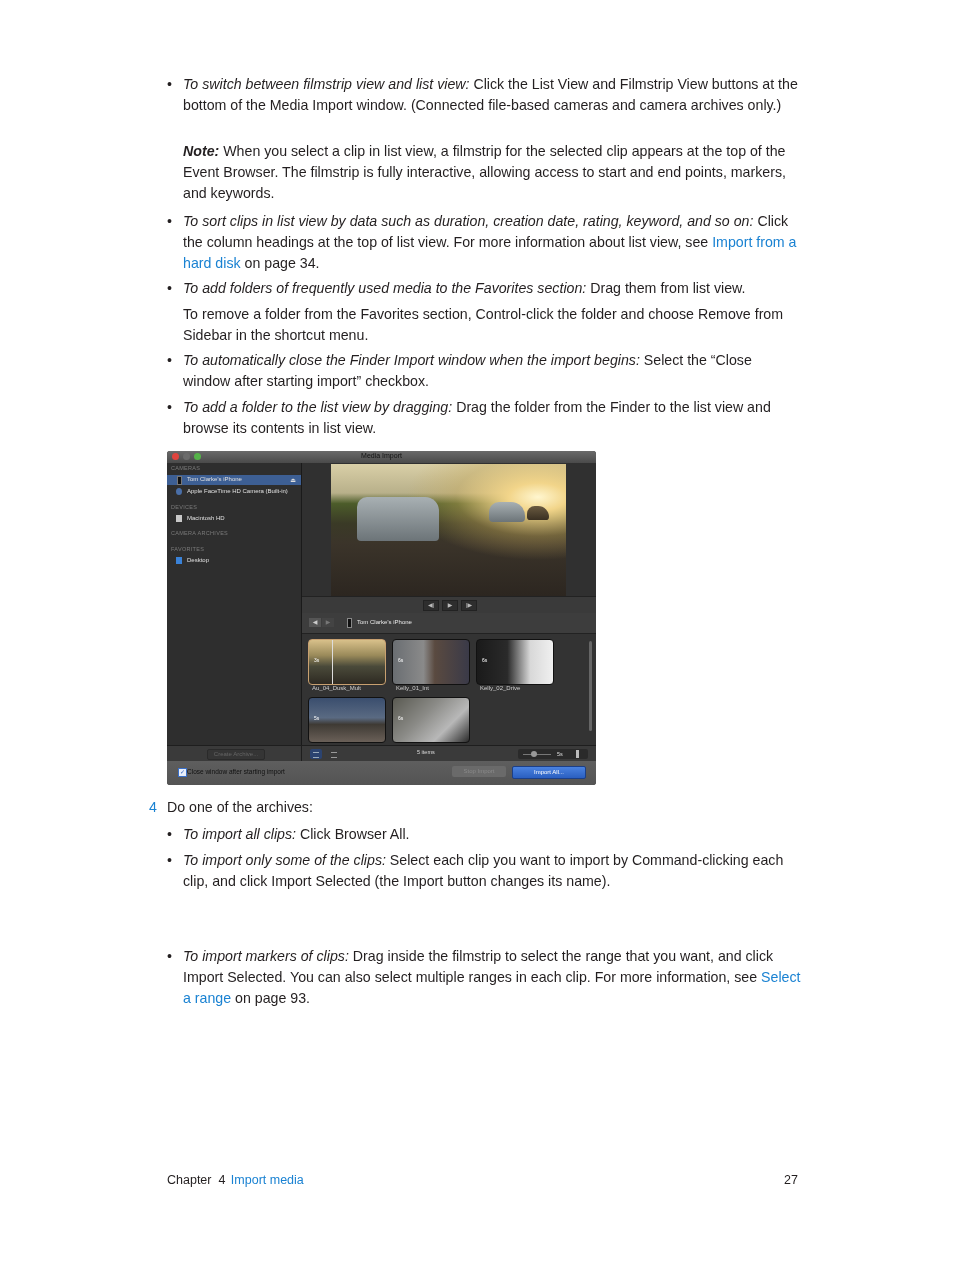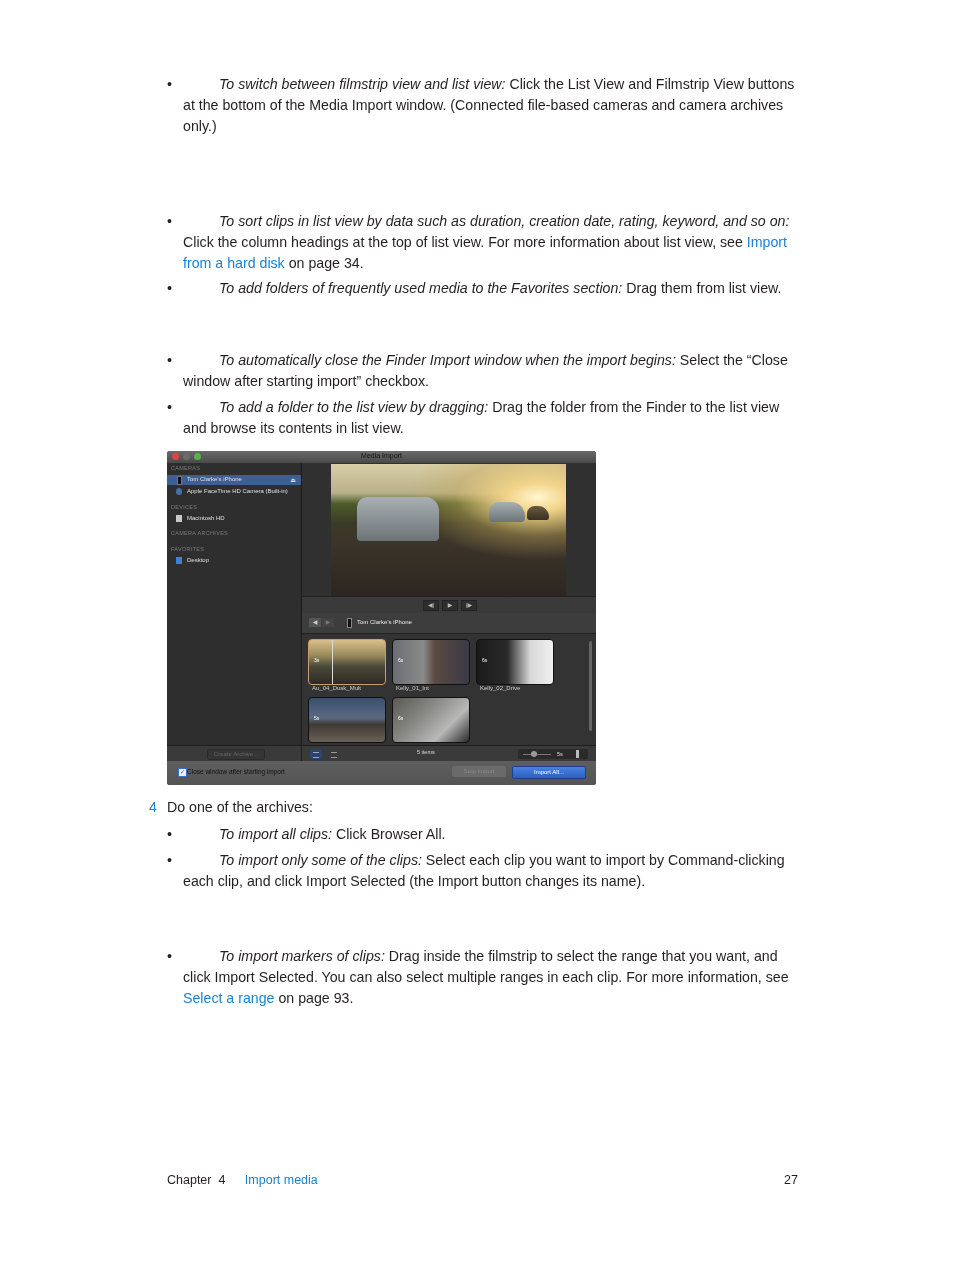--- a/index.html
+++ b/index.html
@@ -2,21 +2,21 @@
 <html><head>
 <meta charset="utf-8">
 <style>
   html, body { margin:0; padding:0; background:#ffffff; }
   body { width:954px; height:1265px; position:relative; font-family:"Liberation Sans", sans-serif; color:#231f20; }
   .page { position:absolute; left:0; top:0; width:954px; height:1265px; }
   .txt { font-family:"Liberation Sans", sans-serif; font-size:14.2px; line-height:21px; color:#231f20; }
   .bullet { position:absolute; left:183px; width:620px; }
   .bullet .dot { position:absolute; left:-16px; top:0; }
   .para { position:absolute; left:183px; width:620px; }
-  i, .it { font-style:italic;margin-left:36px; }
+  i, .it { font-style:italic; }
   .bi { font-style:italic; font-weight:bold; }
   .link { color:#1a82d2; }
   .step-num { position:absolute; left:149px; color:#1a82d2; }
 
   
   .win { position:absolute; left:167px; top:451px; width:429px; height:334px; background:#2b2b2b; overflow:hidden; border-radius:3px; font-family:"Liberation Sans", sans-serif; }
   .titlebar { position:absolute; left:0; top:0; width:429px; height:12px; background:linear-gradient(#6a6a6a,#4a4a4a); }
   .titlebar .title { position:absolute; left:0; right:0; top:1px; text-align:center; font-size:7px; color:#111; }
   .tl { position:absolute; top:2px; width:7px; height:7px; border-radius:50%; }
   .sidebar { position:absolute; left:0; top:12px; width:134px; height:282px; background:#2e2e2e; border-right:1px solid #1a1a1a; }
@@ -46,30 +46,34 @@
 </style>
 </head>
 <body>
 
 <div class="page">
 
   <div class="txt bullet" style="top:74px;">
     <span class="dot">•</span>
     <span class="it">To switch between filmstrip view and list view:</span><span> Click the List View and Filmstrip View buttons at the bottom of the Media Import window. (Connected file-based cameras and camera archives only.)</span>
   </div>
+  <div class="txt para" style="top:141px;">
+    <span class="bi">Note:</span><span> When you select a clip in list view, a filmstrip for the selected clip appears at the top of the Event Browser. The filmstrip is fully interactive, allowing access to start and end points, markers, and keywords.</span>
+  </div>
 
   <div class="txt bullet" style="top:211px;">
     <span class="dot">•</span>
     <span class="it">To sort clips in list view by data such as duration, creation date, rating, keyword, and so on:</span><span> Click the column headings at the top of list view. For more information about list view, see </span><span class="link">Import from a hard disk</span><span> on page 34.</span>
   </div>
 
   <div class="txt bullet" style="top:278px;">
     <span class="dot">•</span>
     <span class="it">To add folders of frequently used media to the Favorites section:</span><span> Drag them from list view.</span>
   </div>
+  <div class="txt para" style="top:304px;">To remove a folder from the Favorites section, Control-click the folder and choose Remove from Sidebar in the shortcut menu.</div>
 
   <div class="txt bullet" style="top:350px;">
     <span class="dot">•</span>
     <span class="it">To automatically close the Finder Import window when the import begins:</span><span> Select the “Close window after starting import” checkbox.</span>
   </div>
 
   <div class="txt bullet" style="top:397px;">
     <span class="dot">•</span>
     <span class="it">To add a folder to the list view by dragging:</span><span> Drag the folder from the Finder to the list view and browse its contents in list view.</span>
   </div>
@@ -191,16 +195,16 @@
     <span class="it">To import only some of the clips:</span><span> Select each clip you want to import by Command-clicking each clip, and click Import Selected (the Import button changes its name).</span>
   </div>
 
   <div class="txt bullet" style="top:946px;">
     <span class="dot">•</span>
     <span class="it">To import markers of clips:</span><span> Drag inside the filmstrip to select the range that you want, and click Import Selected. You can also select multiple ranges in each clip. For more information, see </span><span class="link">Select a range</span><span> on page 93.</span>
   </div>
 
   <div style="position:absolute;left:167px;top:1173px;font-size:12.5px;color:#231f20;">
     <span style="white-space:pre;">Chapter  4</span>
-    <span class="link" style="margin-left:16px;">Import media</span>
+    <span class="link" style="margin-left:2px;">Import media</span>
   </div>
   <div style="position:absolute;left:770px;width:28px;top:1173px;font-size:12.5px;text-align:right;color:#231f20;">27</div>
 </div>
 
 </body></html>

